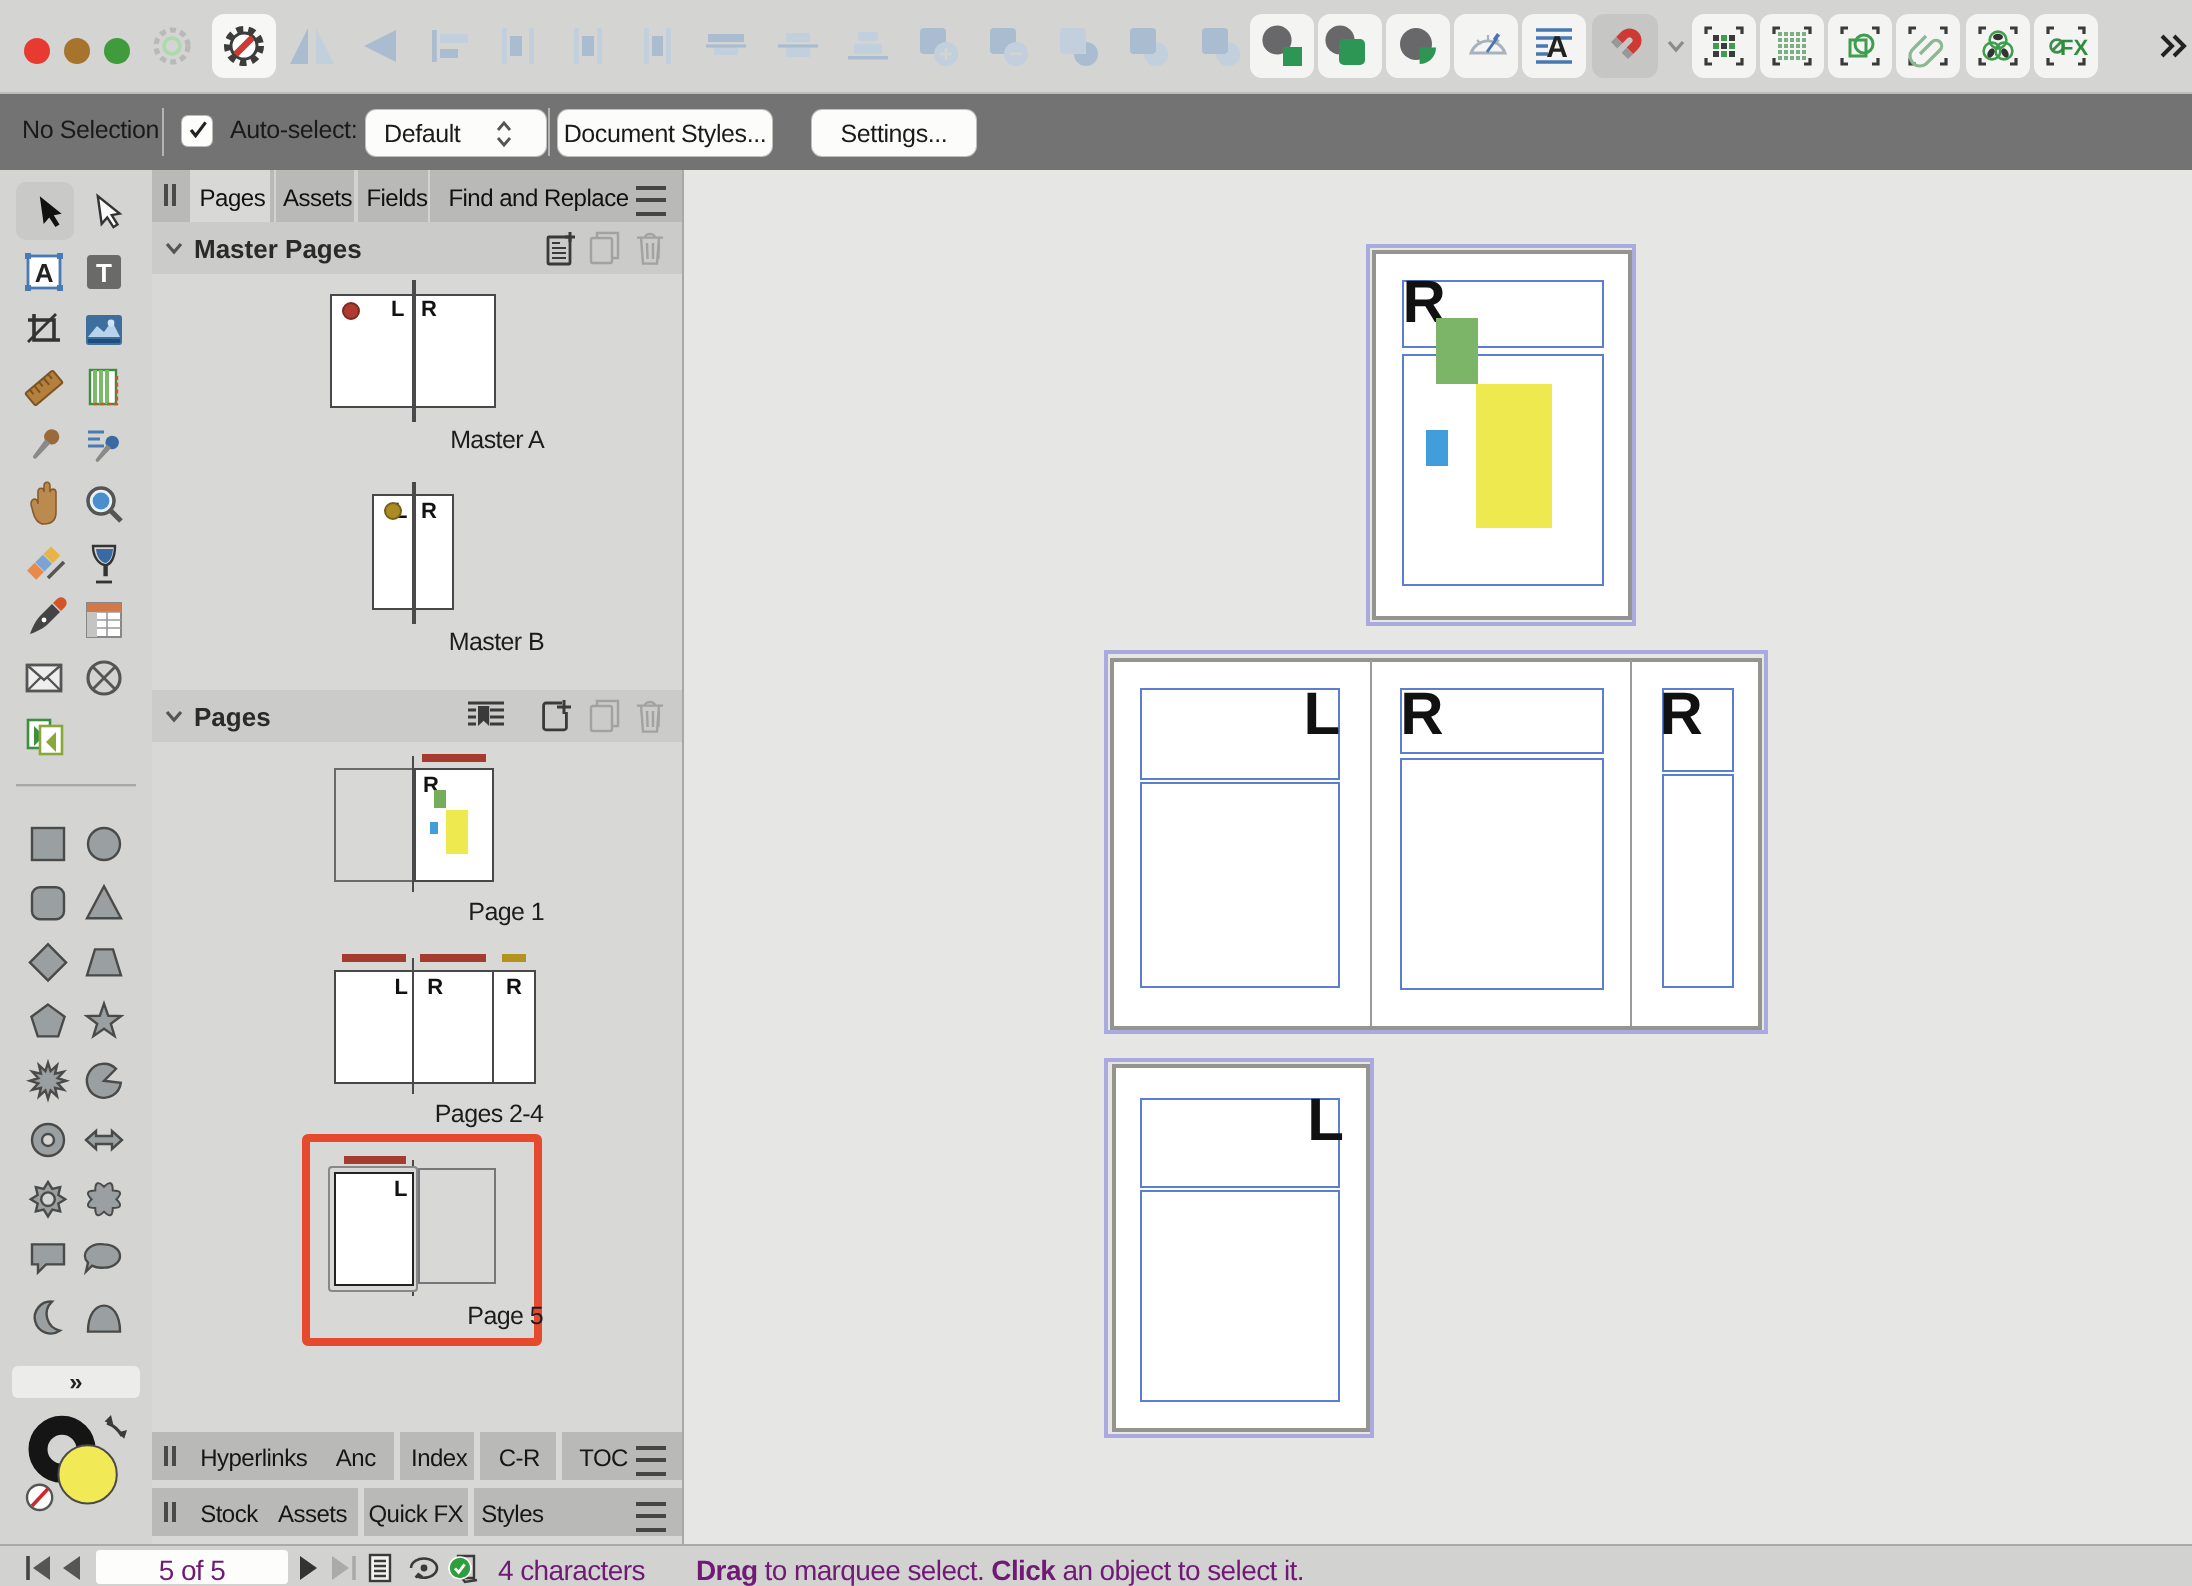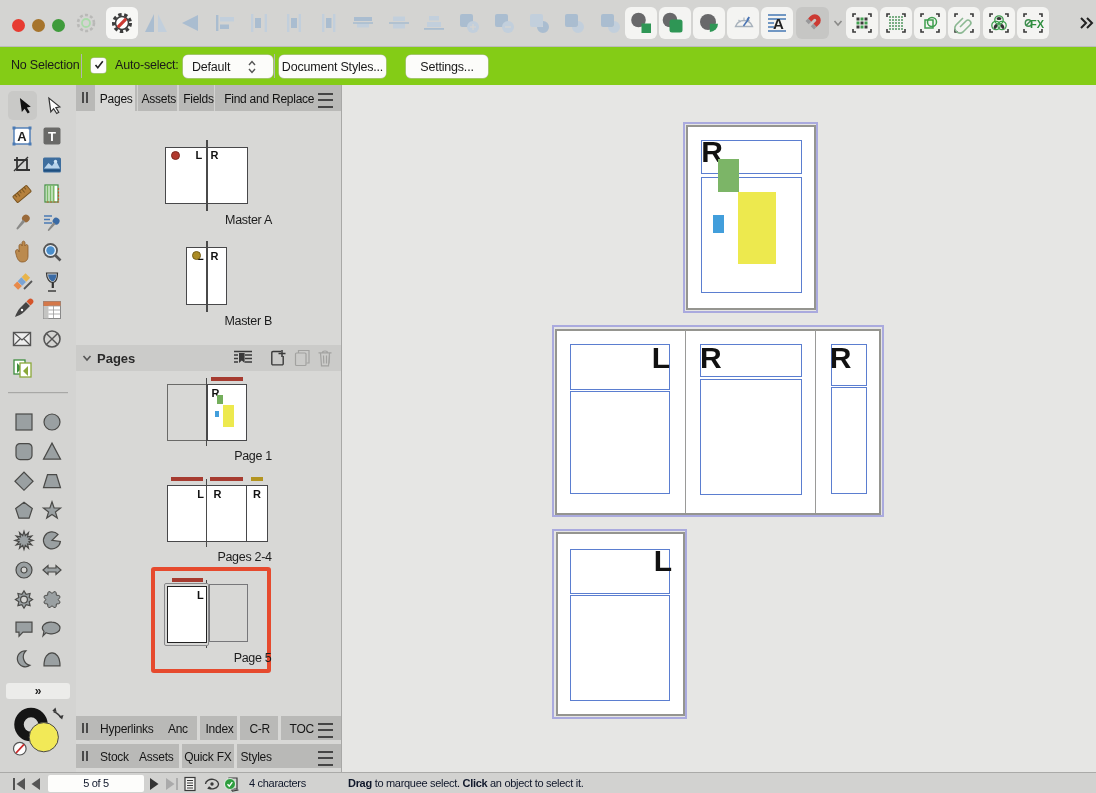--- a/index.html
+++ b/index.html
@@ -5,21 +5,21 @@
   html,body{margin:0;padding:0;}
   body{width:1096px;height:793px;overflow:hidden;font-family:"Liberation Sans",sans-serif;
        -webkit-font-smoothing:antialiased;}
   #win{position:absolute;left:0;top:0;width:1096px;height:793px;background:#d5d5d3;transform:translateZ(0);}
   .abs{position:absolute;}
   
   #tb1{position:absolute;left:0;top:0;width:1096px;height:46px;background:#d4d4d2;border-bottom:1px solid #bcbcba;}
   .tl{position:absolute;top:19px;width:13px;height:13px;border-radius:50%;}
   .ibox{position:absolute;top:7px;width:32px;height:32px;border-radius:6px;background:#f4f4f2;}
   
-  #tb2{position:absolute;left:0;top:47px;width:1096px;height:38px;background:#84cc16;border-bottom:1px solid #a2a2a0;}
+  #tb2{position:absolute;left:0;top:47px;width:1096px;height:38px;background:#737373;border-bottom:1px solid #a2a2a0;}
   #tb2 .txt{position:absolute;top:11px;font-size:12.5px;letter-spacing:-0.2px;color:#1a1a1a;}
   .vsep{position:absolute;top:7px;height:24px;width:1px;background:#b4b4b2;}
   .wbtn{position:absolute;top:8px;height:23px;background:#fcfcfa;border-radius:5px;font-size:12.5px;letter-spacing:-0.2px;white-space:nowrap;color:#1a1a1a;
         display:flex;align-items:center;justify-content:center;box-shadow:0 0 0 0.5px #c0c0be;}
   
   #strip{position:absolute;left:0;top:85px;width:76px;height:687px;background:#d4d4d2;}
   #panel{position:absolute;left:76px;top:85px;width:265px;height:687px;background:#d8d8d6;border-right:1px solid #a8a8a6;}
   #canvas{position:absolute;left:342px;top:85px;width:754px;height:687px;background:#e6e6e4;}
   
   .tabbar{position:absolute;left:0;width:265px;background:#b9b9b7;}
@@ -37,21 +37,21 @@
   .tletter{position:absolute;font-size:11px;font-weight:bold;color:#111;}
   .redbar{position:absolute;height:4px;background:#a63b30;}
   
   .minirow{position:absolute;left:0;width:265px;height:25px;background:#b9b9b7;}
   .minirow .mt{position:absolute;top:5.5px;font-size:12px;letter-spacing:-0.25px;color:#161616;}
   .mgap{position:absolute;top:0;height:25px;width:3px;background:#d8d8d6;}
   .burger{position:absolute;width:15px;height:11px;border-top:2px solid #454545;border-bottom:2px solid #454545;}
   .burger:after{content:"";position:absolute;left:0;top:3.5px;width:15px;height:2px;background:#454545;}
   
   #status{position:absolute;left:0;top:772px;width:1096px;height:21px;background:#d2d2d0;border-top:1px solid #aaaaa8;}
-  #status .s{position:absolute;top:3.5px;font-size:11px;letter-spacing:-0.3px;color:#0f172a;}
+  #status .s{position:absolute;top:3.5px;font-size:14px;letter-spacing:-0.3px;color:#701a75;}
 </style>
 </head>
 <body>
 <div id="win">
 
   <div id="tb1">
     <div class="tl" style="left:12px;background:#e73b31;"></div>
     <div class="tl" style="left:32px;background:#a6742c;"></div>
     <div class="tl" style="left:52px;background:#3f9b3b;"></div>
     <svg class="abs" style="left:0;top:0;" width="1096" height="46" viewBox="0 0 1096 46"></svg>
@@ -448,20 +448,40 @@
       <div style="position:absolute;left:23.8px;top:6.5px;">Pages</div>
       <div class="mgap" style="left:60.8px;height:26px;width:1.5px;background:#d2d2d0;"></div>
       <div style="position:absolute;left:65.5px;top:6.5px;">Assets</div>
       <div class="mgap" style="left:101.3px;height:26px;width:1.5px;background:#d2d2d0;"></div>
       <div style="position:absolute;left:107.2px;top:6.5px;">Fields</div>
       <div class="mgap" style="left:137.8px;height:26px;width:1.5px;background:#d2d2d0;"></div>
       <div style="position:absolute;left:148.2px;top:6.5px;">Find and Replace</div>
       <div class="burger" style="left:242px;top:8px;"></div>
     </div>
 
+    <div class="sechead" style="top:26px;">
+      <svg class="abs" style="left:6px;top:9px;" width="10" height="8" viewBox="0 0 10 8">
+          <path d="M1.5 2 L5 6 L8.5 2" stroke="#555" stroke-width="1.6" fill="none"></path>
+        </svg>
+      <div class="t" style="left:21px;">Master Pages</div>
+      <svg class="abs" style="left:196px;top:4px;" width="66" height="18" viewBox="0 0 66 18">
+        <g stroke="#3a3a3a" fill="none" stroke-width="1.4">
+          <rect x="2" y="3.5" width="11" height="13.5" rx="0.5"></rect>
+          <path d="M4 6.5 h4 M4 9 h7 M4 11.5 h7 M4 14 h7" stroke-width="1.1"></path>
+          <path d="M10.5 3.5 h5 M13 1 v5" stroke-width="1.5"></path>
+        </g>
+        <g stroke="#a2a2a0" fill="none" stroke-width="1.2">
+          <rect x="23.5" y="4" width="10.5" height="12.5" rx="1"></rect>
+          <path d="M26.5 4 v-2.5 h10.5 v12.5 h-2.5"></path>
+        </g>
+        <g stroke="#a2a2a0" fill="none" stroke-width="1.2">
+          <path d="M46.5 3.8 h13 M48.5 3.8 l1 13 h7 l1 -13 M51.5 6.5 l0.3 8 M54.5 6.5 v8 M57.5 6.5 l-0.3 8 M50.5 3.8 c0 -2.4 5 -2.4 5 0"></path>
+        </g>
+      </svg>
+    </div>
 
     <div style="position:absolute;left:130.4px;top:54.8px;width:1.3px;height:71.7px;background:#4a4a4a;"></div>
     <div class="thumbw" style="left:89px;top:61.6px;width:82.6px;height:57.6px;"></div>
     <div style="position:absolute;left:130.4px;top:61.6px;width:1.3px;height:57.6px;background:#4a4a4a;"></div>
     <div style="position:absolute;left:94.8px;top:66.2px;width:9px;height:9px;border-radius:50%;background:#b13a2e;border:1px solid #7c2a22;box-sizing:border-box;"></div>
     <div class="tletter" style="left:119.5px;top:63.5px;">L</div>
     <div class="tletter" style="left:134.5px;top:63.5px;">R</div>
     <div class="seclabel" style="left:66px;top:129px;width:130px;">Master A</div>
 
     <div style="position:absolute;left:130.4px;top:155.5px;width:1.3px;height:71.5px;background:#4a4a4a;"></div>

